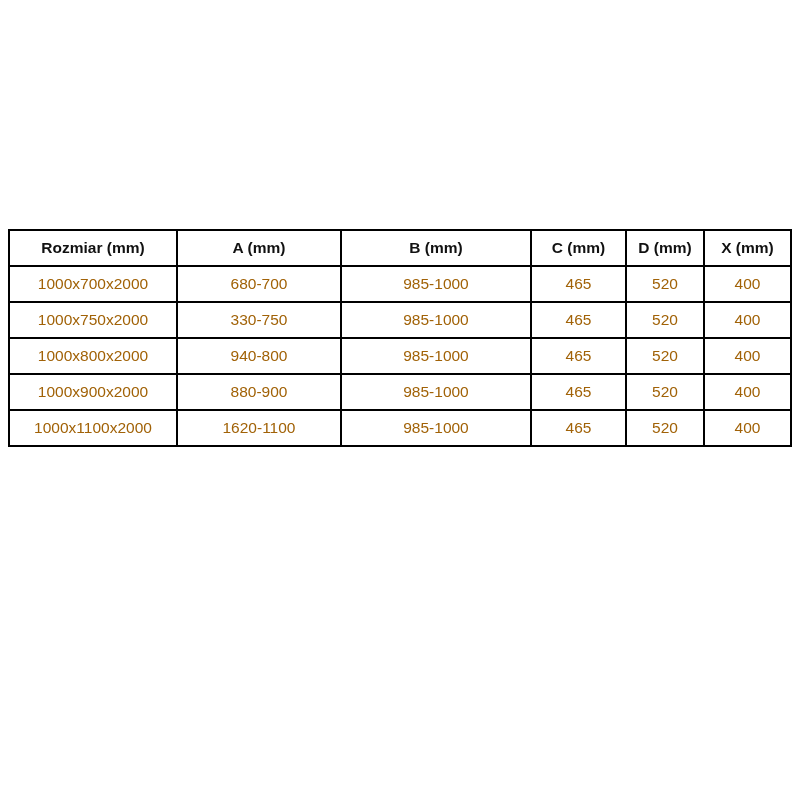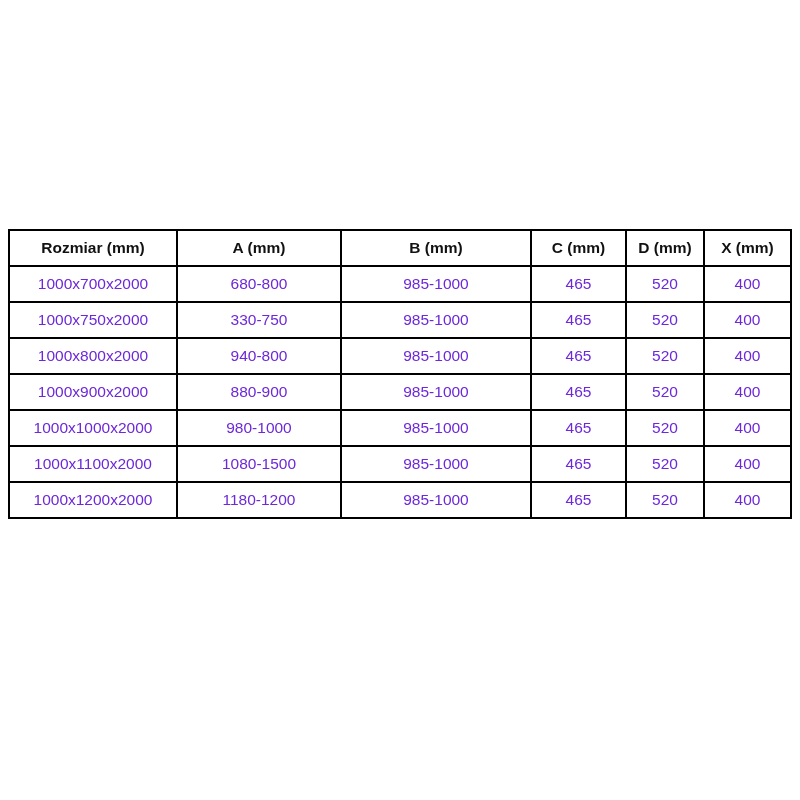--- a/index.html
+++ b/index.html
@@ -36,21 +36,21 @@
   table.spec-table col.c3 { width: 95px;  }
   table.spec-table col.c4 { width: 78px;  }
   table.spec-table col.c5 { width: 87px;  }
   table.spec-table th,
   table.spec-table td {
     border: 2px solid #000000;
     height: 34px;
     padding: 0;
     text-align: center;
     vertical-align: middle;
-    color: #6d28d9;
+    color: #a16207;
     font-size: 15.5px;
     line-height: 1;
     white-space: nowrap;
     overflow: hidden;
   }
   table.spec-table th {
     font-weight: bold;
     color: #111111;
   }
 </style>
@@ -74,21 +74,21 @@
           <th>A (mm)</th>
           <th>B (mm)</th>
           <th>C (mm)</th>
           <th>D (mm)</th>
           <th>X (mm)</th>
         </tr>
       </thead>
       <tbody>
           <tr>
             <td>1000x700x2000</td>
-            <td>680-800</td>
+            <td>680-700</td>
             <td>985-1000</td>
             <td>465</td>
             <td>520</td>
             <td>400</td>
           </tr>
           <tr>
             <td>1000x750x2000</td>
             <td>330-750</td>
             <td>985-1000</td>
             <td>465</td>
@@ -105,38 +105,22 @@
           </tr>
           <tr>
             <td>1000x900x2000</td>
             <td>880-900</td>
             <td>985-1000</td>
             <td>465</td>
             <td>520</td>
             <td>400</td>
           </tr>
           <tr>
-            <td>1000x1000x2000</td>
-            <td>980-1000</td>
-            <td>985-1000</td>
-            <td>465</td>
-            <td>520</td>
-            <td>400</td>
-          </tr>
-          <tr>
             <td>1000x1100x2000</td>
-            <td>1080-1500</td>
-            <td>985-1000</td>
-            <td>465</td>
-            <td>520</td>
-            <td>400</td>
-          </tr>
-          <tr>
-            <td>1000x1200x2000</td>
-            <td>1180-1200</td>
+            <td>1620-1100</td>
             <td>985-1000</td>
             <td>465</td>
             <td>520</td>
             <td>400</td>
           </tr>
         </tbody>
     </table>
   </div>
 </div>
 

